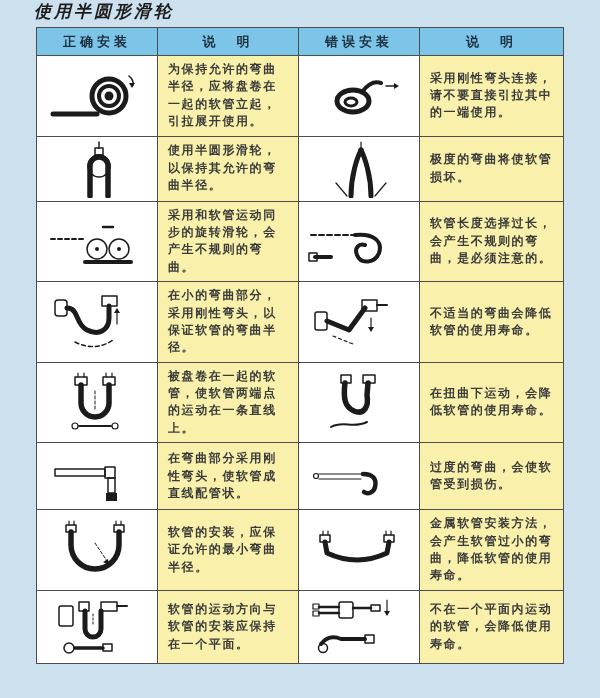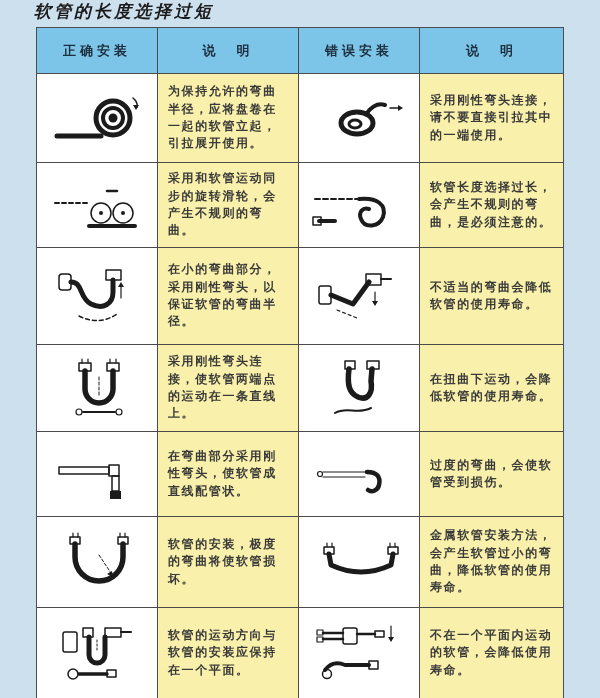--- a/index.html
+++ b/index.html
@@ -15,21 +15,21 @@
     color:#1c1c1c;letter-spacing:3px;
   }
   table.install-table{
     position:absolute;left:36px;top:27px;
     width:527px;border-collapse:collapse;
     table-layout:fixed;
     border:1px solid #2e2e2e;
   }
   .install-table th,.install-table td{
     border:1px solid #4c4c4c;
-    padding:12px;vertical-align:middle;
+    padding:3px;vertical-align:middle;
   }
   .install-table th{
     height:21px;background:#7cc5e8;
     font-size:13px;font-weight:bold;color:#1d2f3e;
     letter-spacing:4px;text-align:center;
   }
   td.img{background:#ffffff;text-align:center;}
   td.desc{
     background:#f9f1ab;
     font-size:12px;font-weight:bold;color:#3a3a3a;
@@ -40,21 +40,21 @@
   tr.r3{height:77px}tr.r4{height:65px}tr.r5{height:67px}
   tr.r6{height:66px}tr.r7{height:72px}tr.r8{height:72px}
   svg.illus{display:block;margin:0 auto;}
   svg.illus *{stroke:#1b1b1b;fill:none;stroke-linecap:round;stroke-linejoin:round;}
   svg.illus .fill{fill:#1b1b1b;stroke:none;}
 </style>
 </head>
 <body>
 
 <div class="page">
-  <h1 class="title">软管的长度选择过短</h1>
+  <h1 class="title">使用半圆形滑轮</h1>
 
   <table class="install-table">
     <colgroup>
       <col style="width:121px">
         <col style="width:141px">
         <col style="width:121px">
         <col style="width:144px">
     </colgroup>
     <thead>
       <tr>
@@ -83,20 +83,41 @@
             <ellipse cx="46" cy="37" rx="16" ry="11" stroke-width="5"></ellipse>
             <ellipse cx="44" cy="38" rx="6" ry="4" stroke-width="3"></ellipse>
             <path d="M56 27 C62 19 68 17 74 19" stroke-width="4"></path>
             <path d="M79 22 H88" stroke-width="1.5"></path>
             <path class="fill" d="M92 22 l-5 3 l0 -6 z"></path>
           </svg>
         </td>
         <td class="desc">采用刚性弯头连接，请不要直接引拉其中的一端使用。</td>
       </tr>
 
+      <tr class="r1">
+        <td class="img">
+          <svg class="illus" width="104" height="58" viewBox="0 0 104 58">
+            <path d="M54 2 V8" stroke-width="1.5"></path>
+            <rect x="50" y="8" width="8" height="7" stroke-width="1.5"></rect>
+            <circle cx="54" cy="26" r="11" stroke-width="1.5"></circle>
+            <path d="M45 56 L45 26 A9 9 0 0 1 63 26 L63 56" stroke-width="5.5"></path>
+          </svg>
+        </td>
+        <td class="desc">使用半圆形滑轮，以保持其允许的弯曲半径。</td>
+        <td class="img">
+          <svg class="illus" width="104" height="58" viewBox="0 0 104 58">
+            <path d="M54 2 V9" stroke-width="1.2"></path>
+            <path d="M44 56 C44 36 50 18 54 10" stroke-width="5"></path>
+            <path d="M64 56 C64 36 58 18 54 10" stroke-width="5"></path>
+            <path d="M40 56 L29 43" stroke-width="1.2"></path>
+            <path d="M68 56 L79 43" stroke-width="1.2"></path>
+          </svg>
+        </td>
+        <td class="desc">极度的弯曲将使软管损坏。</td>
+      </tr>
 
       <tr class="r2">
         <td class="img">
           <svg class="illus" width="104" height="60" viewBox="0 0 104 60">
             <path d="M58 16 h10" stroke-width="2.5"></path>
             <path d="M6 28 H40" stroke-width="2" stroke-dasharray="4 3"></path>
             <circle cx="52" cy="38" r="10" stroke-width="1.5"></circle>
             <circle cx="74" cy="38" r="10" stroke-width="1.5"></circle>
             <circle class="fill" cx="52" cy="38" r="2"></circle>
             <circle class="fill" cx="74" cy="38" r="2"></circle>
@@ -148,21 +169,21 @@
             <path d="M33 2 v4 M39 2 v4 M61 2 v4 M67 2 v4" stroke-width="1.2"></path>
             <rect x="30" y="6" width="12" height="8" stroke-width="1.5"></rect>
             <rect x="58" y="6" width="12" height="8" stroke-width="1.5"></rect>
             <path d="M36 14 L36 32 A14 14 0 0 0 64 32 L64 14" stroke-width="5.5"></path>
             <path d="M50 20 V40" stroke-width="1" stroke-dasharray="3 2"></path>
             <circle cx="30" cy="55" r="3" stroke-width="1.2"></circle>
             <path d="M34 55 H66" stroke-width="2"></path>
             <circle cx="70" cy="55" r="3" stroke-width="1.2"></circle>
           </svg>
         </td>
-        <td class="desc">采用刚性弯头连接，使软管两端点的运动在一条直线上。</td>
+        <td class="desc">被盘卷在一起的软管，使软管两端点的运动在一条直线上。</td>
         <td class="img">
           <svg class="illus" width="104" height="62" viewBox="0 0 104 62">
             <rect x="34" y="4" width="10" height="8" stroke-width="1.5"></rect>
             <rect x="56" y="4" width="12" height="8" stroke-width="1.5"></rect>
             <path d="M38 12 C36 28 38 36 47 40 C57 44 62 36 60 24 L61 12" stroke-width="5.5"></path>
             <path d="M24 56 C36 49 46 58 60 51" stroke-width="2"></path>
           </svg>
         </td>
         <td class="desc">在扭曲下运动，会降低软管的使用寿命。</td>
       </tr>
@@ -191,21 +212,21 @@
         <td class="img">
           <svg class="illus" width="104" height="66" viewBox="0 0 104 66">
             <path d="M24 4 v4 M29 4 v4 M71 4 v4 M76 4 v4" stroke-width="1.2"></path>
             <rect x="21" y="8" width="10" height="7" stroke-width="1.5"></rect>
             <rect x="69" y="8" width="10" height="7" stroke-width="1.5"></rect>
             <path d="M26 15 L26 28 A24 24 0 0 0 74 28 L74 15" stroke-width="5.5"></path>
             <path d="M50 26 L62 44" stroke-width="1" stroke-dasharray="3 2"></path>
             <path class="fill" d="M64 48 l-1 -6 l-5 3 z"></path>
           </svg>
         </td>
-        <td class="desc">软管的安装，极度的弯曲将使软管损坏。</td>
+        <td class="desc">软管的安装，应保证允许的最小弯曲半径。</td>
         <td class="img">
           <svg class="illus" width="104" height="66" viewBox="0 0 104 66">
             <path d="M16 14 v4 M21 14 v4 M79 14 v4 M84 14 v4" stroke-width="1.2"></path>
             <rect x="13" y="18" width="10" height="7" stroke-width="1.5"></rect>
             <rect x="77" y="18" width="10" height="7" stroke-width="1.5"></rect>
             <path d="M18 25 L20 36 Q50 50 80 36 L82 25" stroke-width="5"></path>
           </svg>
         </td>
         <td class="desc">金属软管安装方法，会产生软管过小的弯曲，降低软管的使用寿命。</td>
       </tr>

